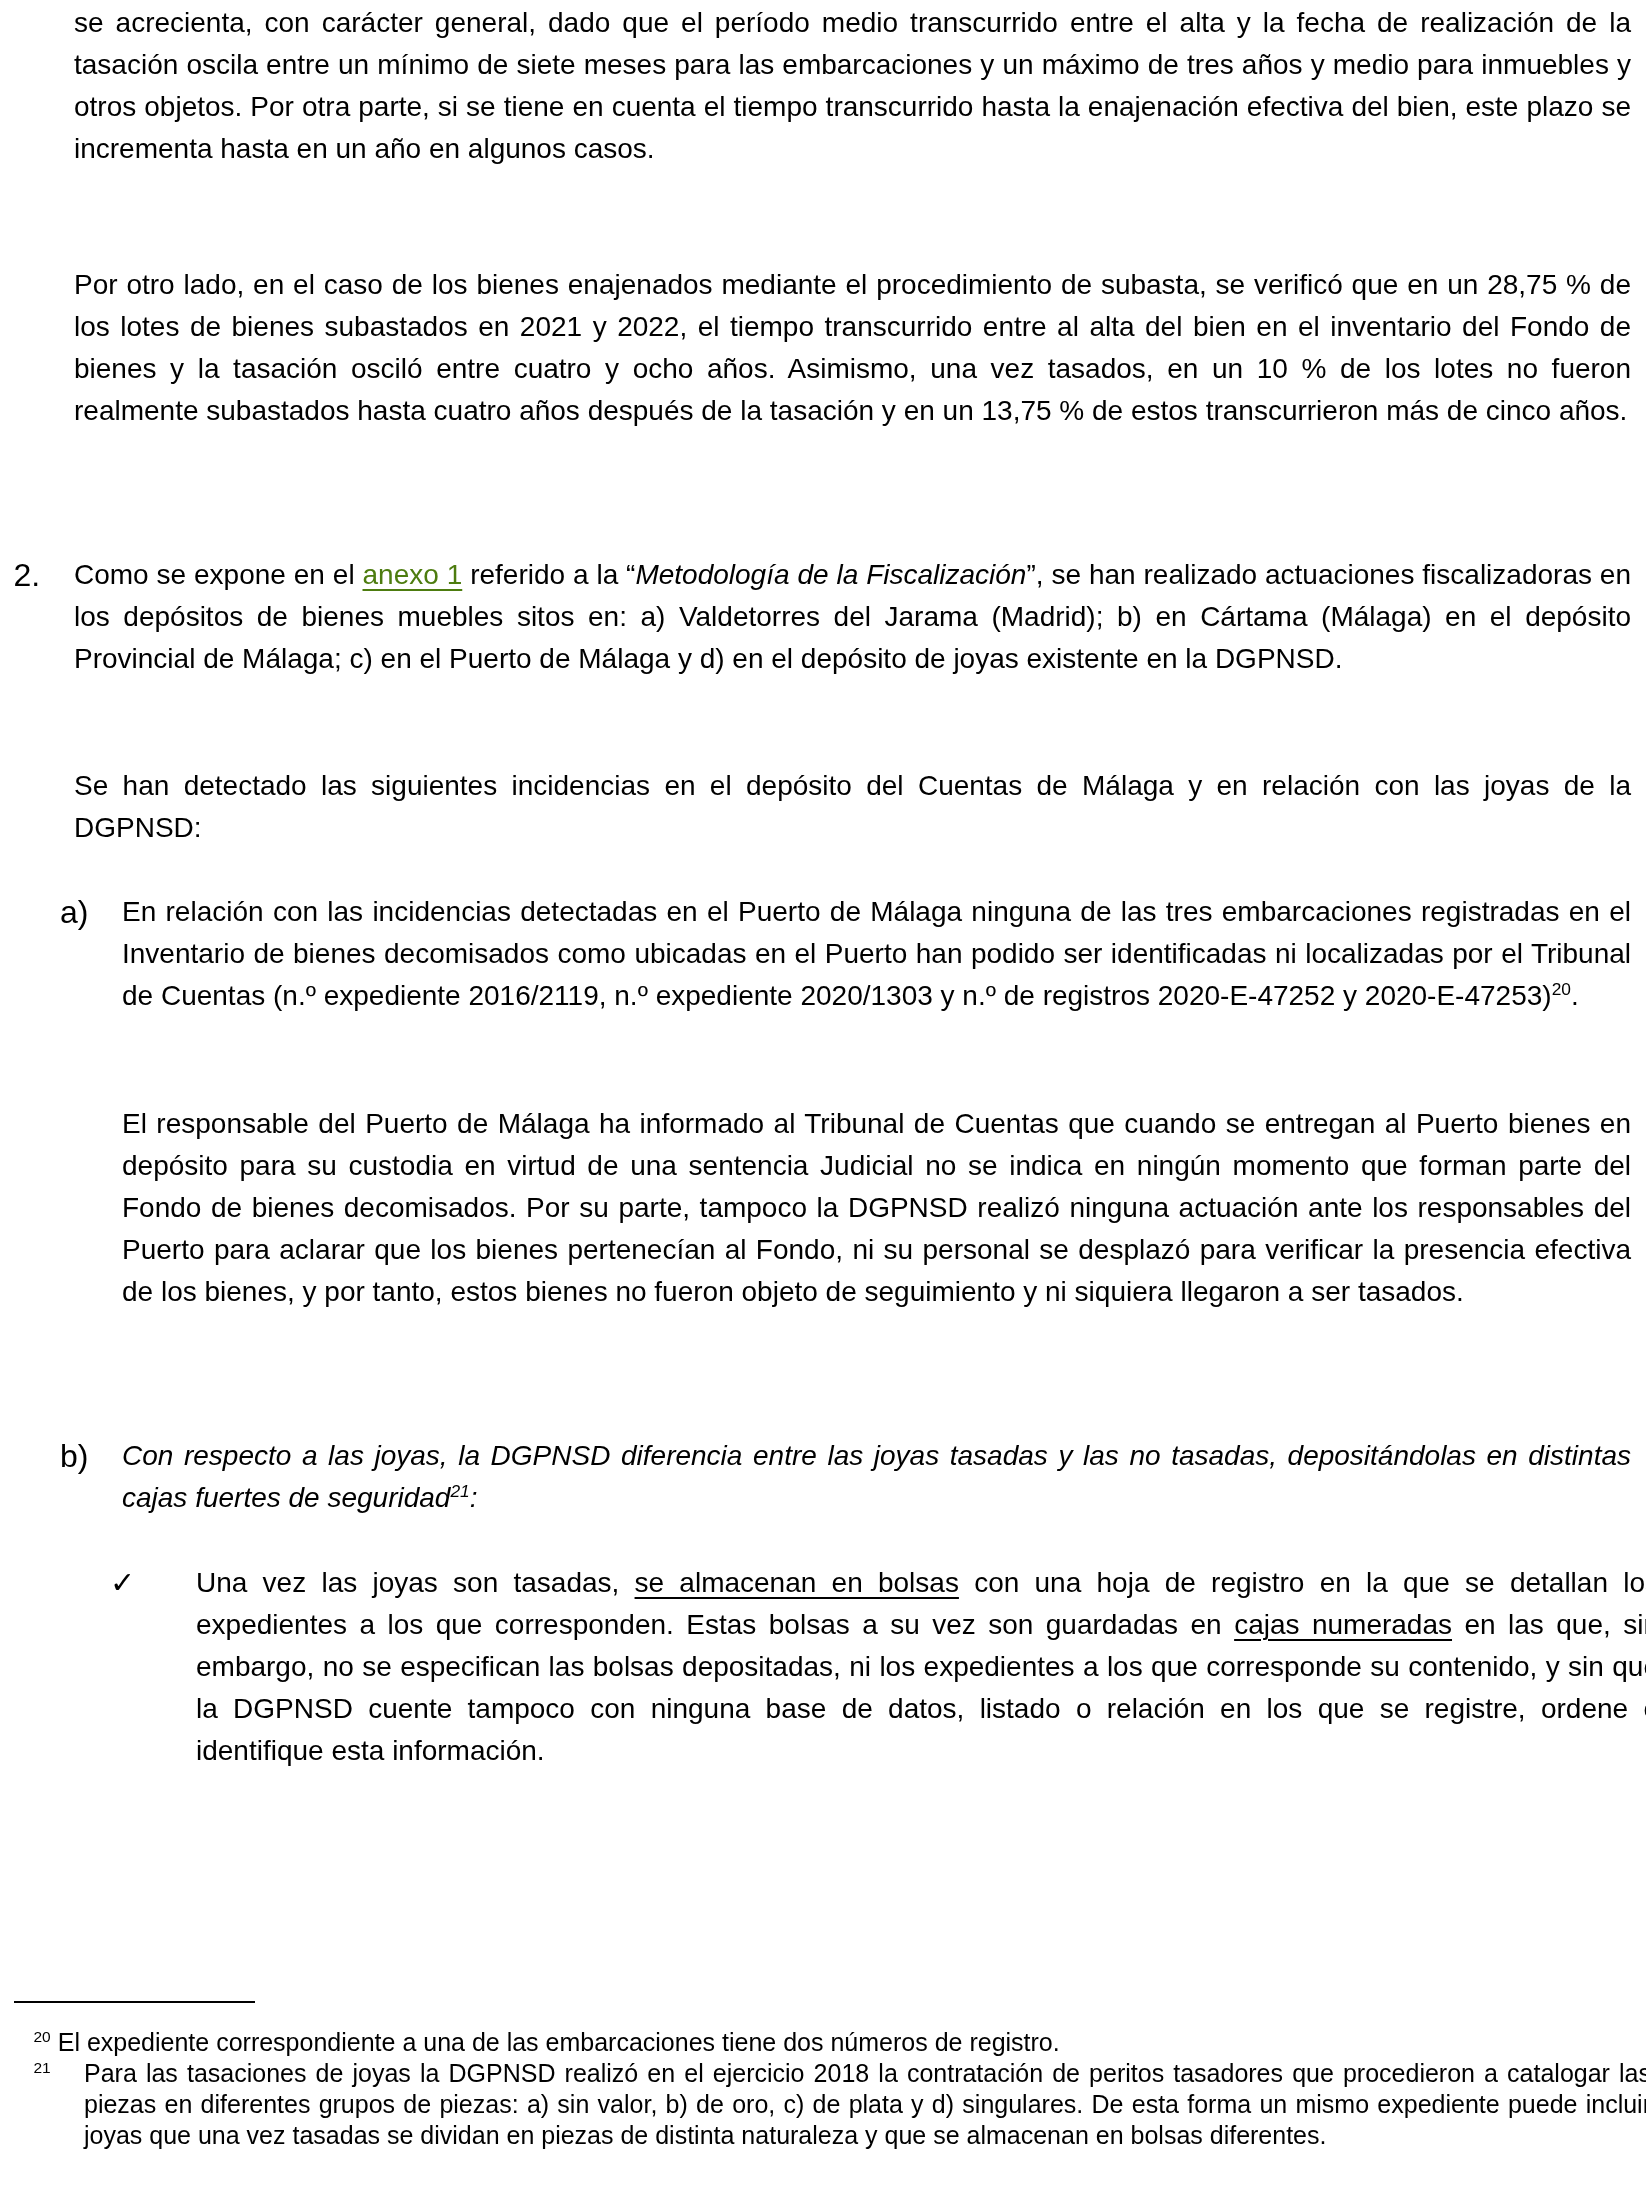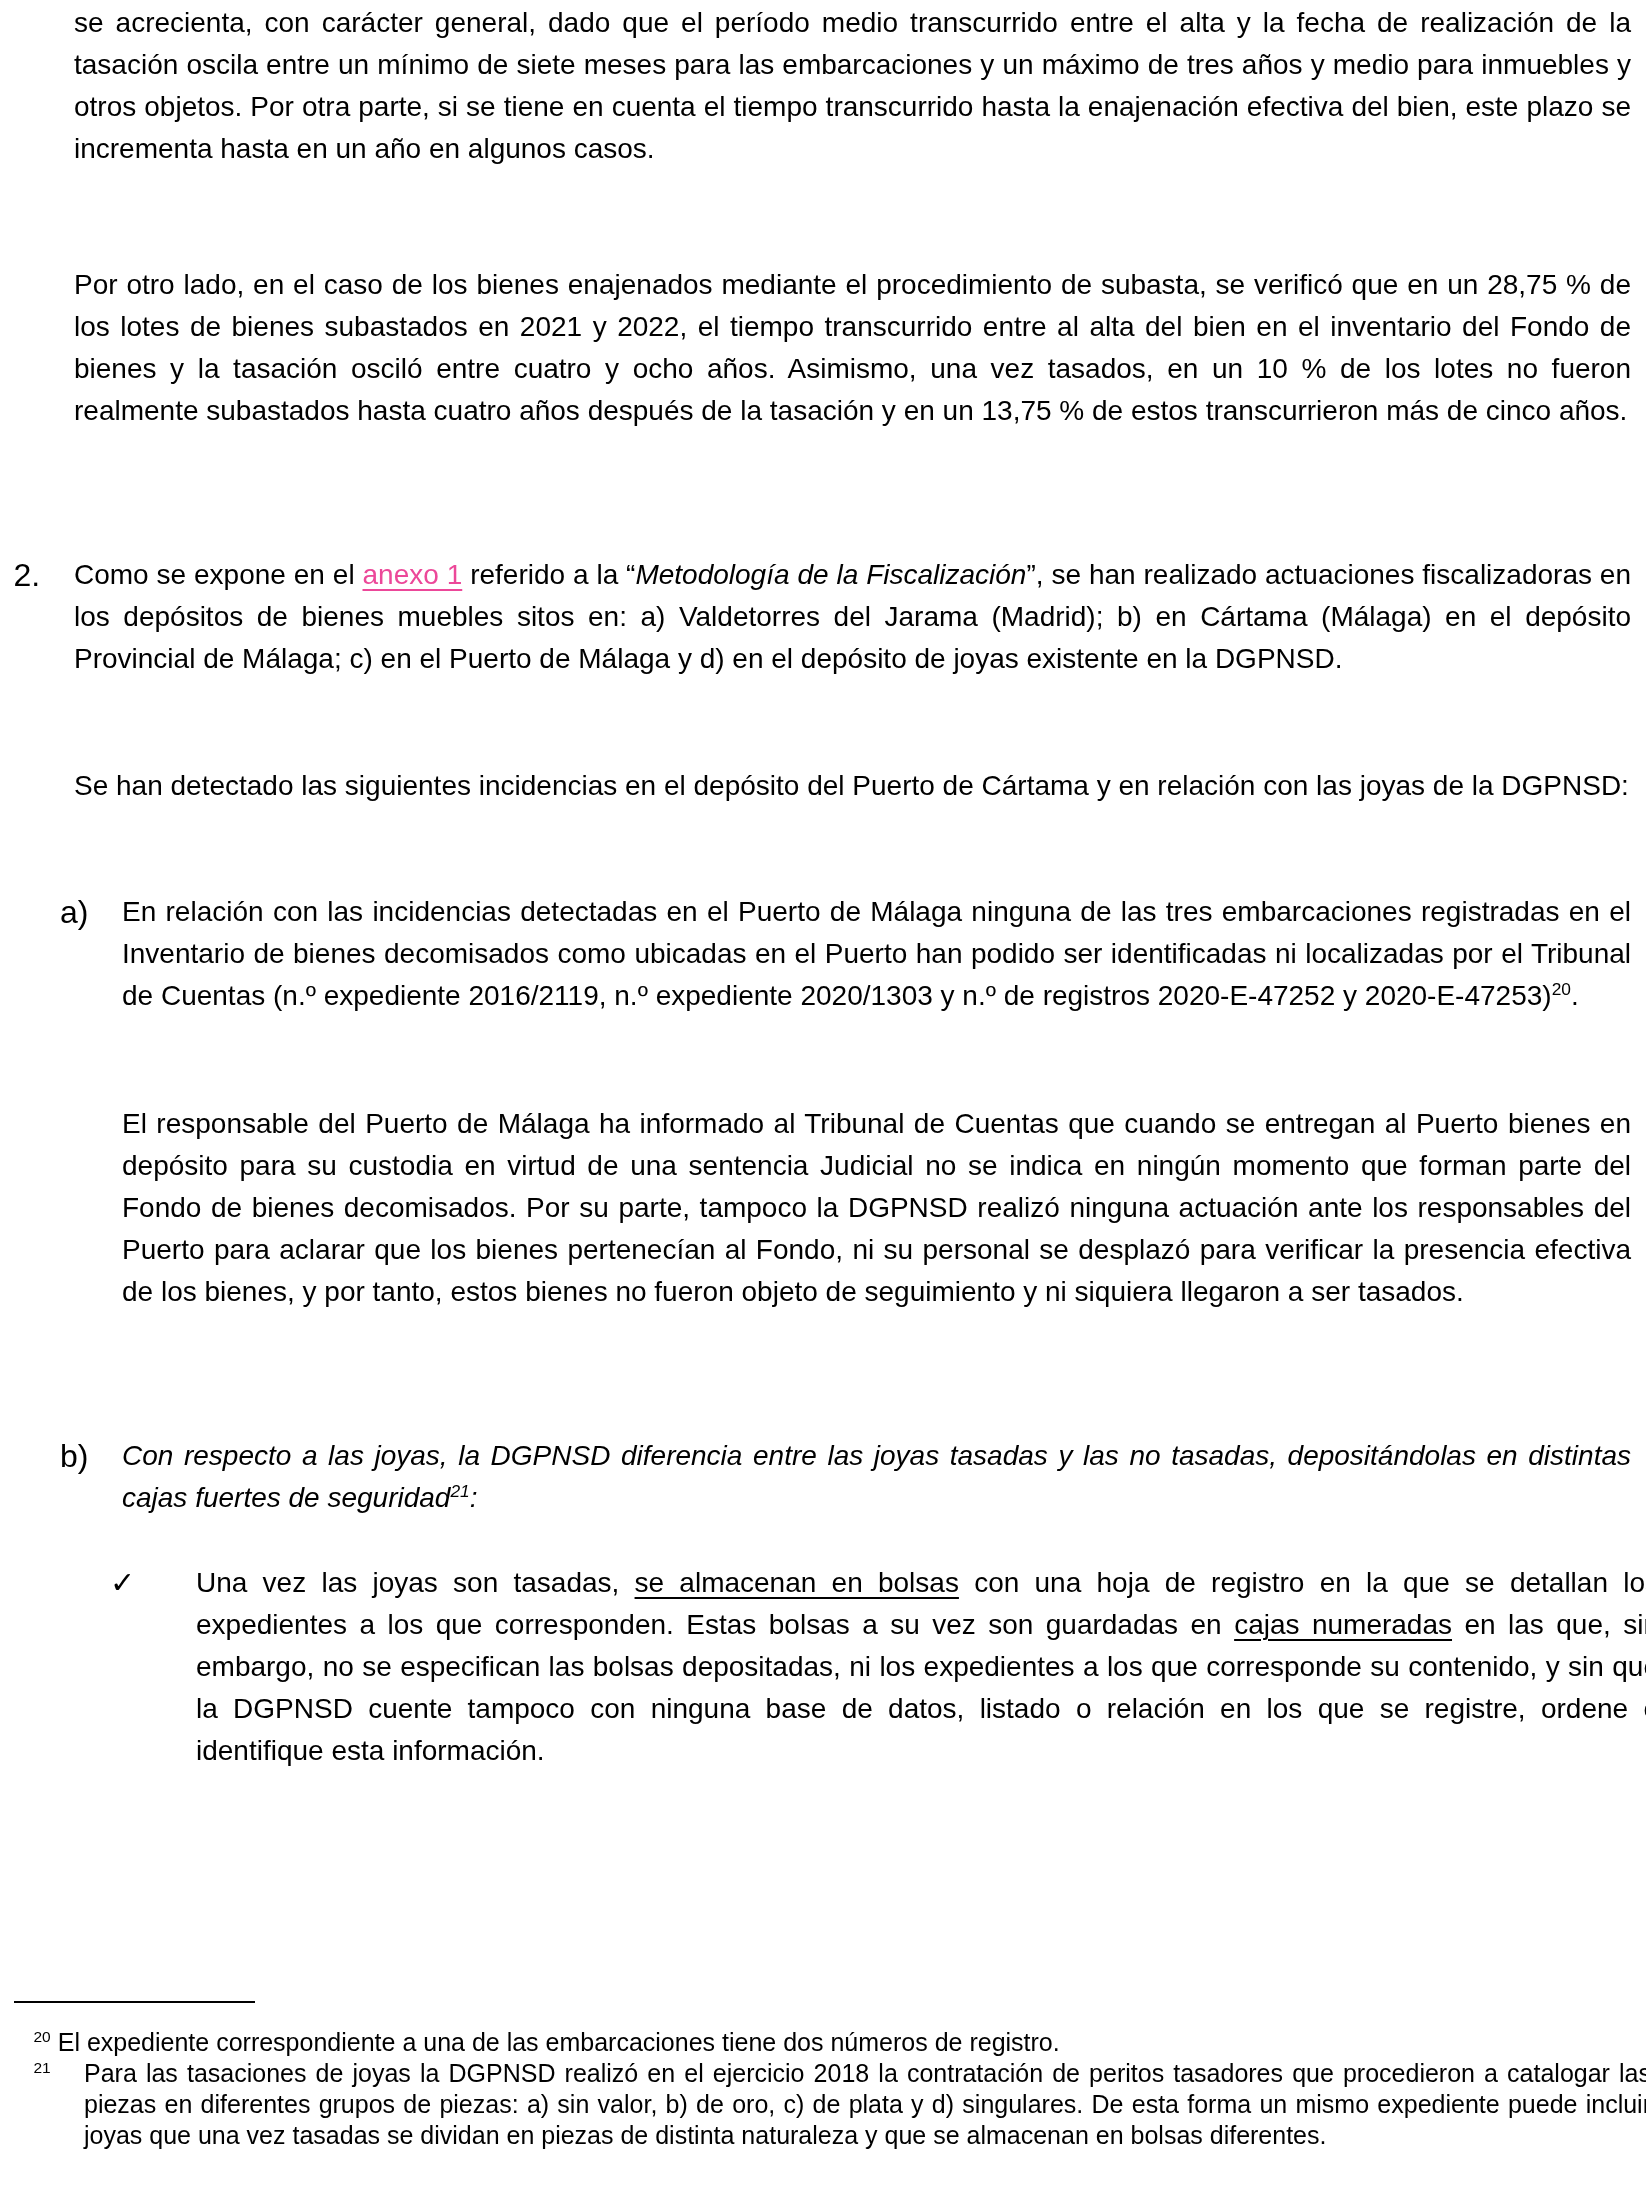--- a/index.html
+++ b/index.html
@@ -1,40 +1,40 @@
 <!DOCTYPE html>
 <html style="font-size:12.7px"><head>
 <meta charset="utf-8">
 <style>
   html, body { margin:0; padding:0; background:#ffffff; }
   body { width:1647px; height:2205px; position:relative; overflow:hidden;
          font-family:"Liberation Sans", sans-serif; color:#000; }
   .blk { position:absolute; font-size:28px; line-height:42px; text-align:justify; }
   .blk.last-left { text-align-last:left; }
   .num { position:absolute; font-size:32px; line-height:42px; }
-  .link { color:#ec4899; text-decoration:underline; text-decoration-thickness:2.4px; text-underline-offset:4.8px; }
+  .link { color:#4d7c0f; text-decoration:underline; text-decoration-thickness:2.4px; text-underline-offset:4.8px; }
   .ul { text-decoration:underline; text-decoration-thickness:2.4px; text-underline-offset:4.8px; }
   sup { font-size:62%; line-height:0; vertical-align:super; }
   .fn { position:absolute; font-size:25px; line-height:31px; text-align:justify;margin-left:20px; }
   .fnsep { position:absolute; left:13.5px; top:2001px; width:241px; height:2.4px; background:#000; }
   .check { position:absolute; font-size:30px; line-height:42px; }
 </style>
 </head>
 <body>
 
 <div class="blk last-left" style="left:74px; top:2.4px; width:1557px;">se acrecienta, con carácter general, dado que el período medio transcurrido entre el alta y la fecha de realización de la tasación oscila entre un mínimo de siete meses para las embarcaciones y un máximo de tres años y medio para inmuebles y otros objetos. Por otra parte, si se tiene en cuenta el tiempo transcurrido hasta la enajenación efectiva del bien, este plazo se incrementa hasta en un año en algunos casos.</div>
 
 <div class="blk last-left" style="left:74px; top:264px; width:1557px;">Por otro lado, en el caso de los bienes enajenados mediante el procedimiento de subasta, se verificó que en un 28,75 % de los lotes de bienes subastados en 2021 y 2022, el tiempo transcurrido entre al alta del bien en el inventario del Fondo de bienes y la tasación osciló entre cuatro y ocho años. Asimismo, una vez tasados, en un 10 % de los lotes no fueron realmente subastados hasta cuatro años después de la tasación y en un 13,75 % de estos transcurrieron más de cinco años.</div>
 
 <div class="num" style="left:13.5px; top:554px;">2.</div>
 <div class="blk last-left" style="left:74px; top:554px; width:1557px;">
   <span>Como se expone en el </span><a class="link">anexo 1</a><span> referido a la “</span><i>Metodología de la Fiscalización</i><span>”, se han realizado actuaciones fiscalizadoras en los depósitos de bienes muebles sitos en: a) Valdetorres del Jarama (Madrid); b) en Cártama (Málaga) en el depósito Provincial de Málaga; c) en el Puerto de Málaga y d) en el depósito de joyas existente en la DGPNSD.</span>
 </div>
 
-<div class="blk last-left" style="left:74px; top:765px; width:1557px;">Se han detectado las siguientes incidencias en el depósito del Puerto de Cártama y en relación con las joyas de la DGPNSD:</div>
+<div class="blk last-left" style="left:74px; top:765px; width:1557px;">Se han detectado las siguientes incidencias en el depósito del Cuentas de Málaga y en relación con las joyas de la DGPNSD:</div>
 
 <div class="num" style="left:60px; top:891px;">a)</div>
 <div class="blk last-left" style="left:122px; top:891px; width:1509px;">
   <span>En relación con las incidencias detectadas en el Puerto de Málaga ninguna de las tres embarcaciones registradas en el Inventario de bienes decomisados como ubicadas en el Puerto han podido ser identificadas ni localizadas por el Tribunal de Cuentas (n.º expediente 2016/2119, n.º expediente 2020/1303 y n.º de registros 2020-E-47252 y 2020-E-47253)</span><sup>20</sup><span>.</span>
 </div>
 
 <div class="blk last-left" style="left:122px; top:1103px; width:1509px;">El responsable del Puerto de Málaga ha informado al Tribunal de Cuentas que cuando se entregan al Puerto bienes en depósito para su custodia en virtud de una sentencia Judicial no se indica en ningún momento que forman parte del Fondo de bienes decomisados. Por su parte, tampoco la DGPNSD realizó ninguna actuación ante los responsables del Puerto para aclarar que los bienes pertenecían al Fondo, ni su personal se desplazó para verificar la presencia efectiva de los bienes, y por tanto, estos bienes no fueron objeto de seguimiento y ni siquiera llegaron a ser tasados.</div>
 
 <div class="num" style="left:60px; top:1435px;">b)</div>
 <div class="blk last-left" style="left:122px; top:1435px; width:1509px;font-style:italic;">

